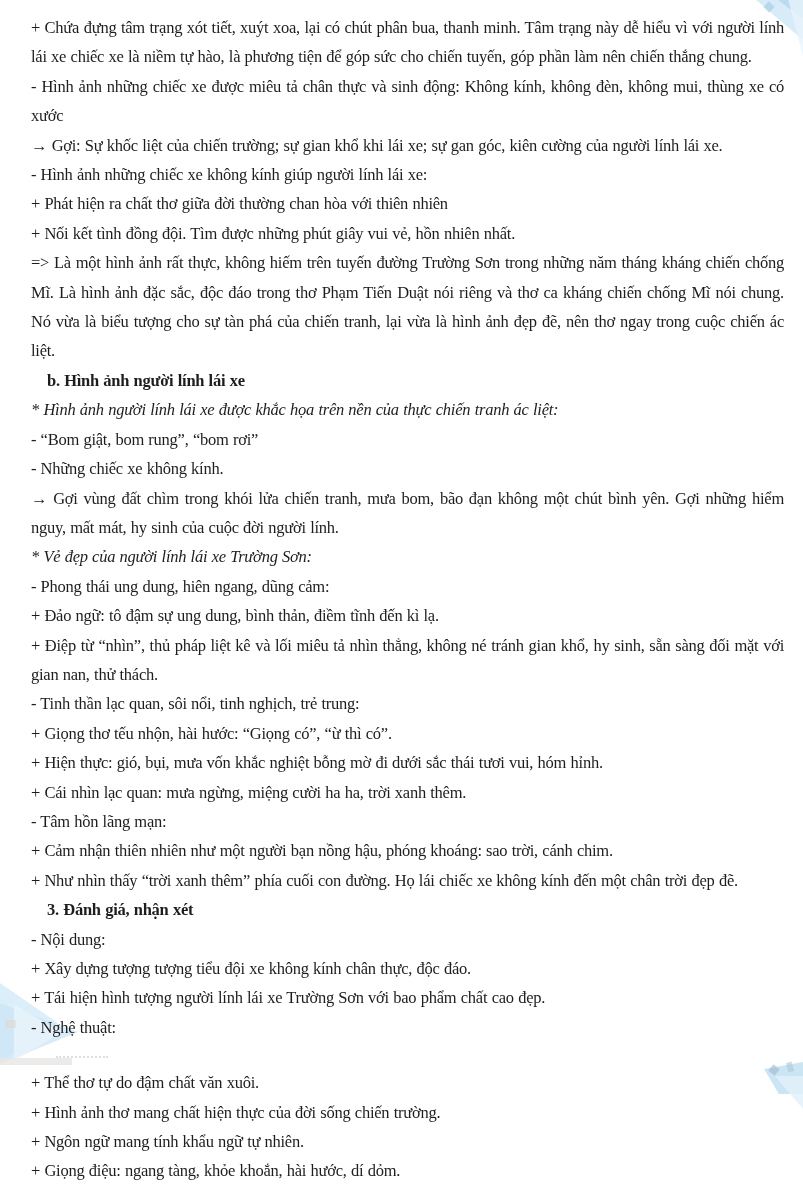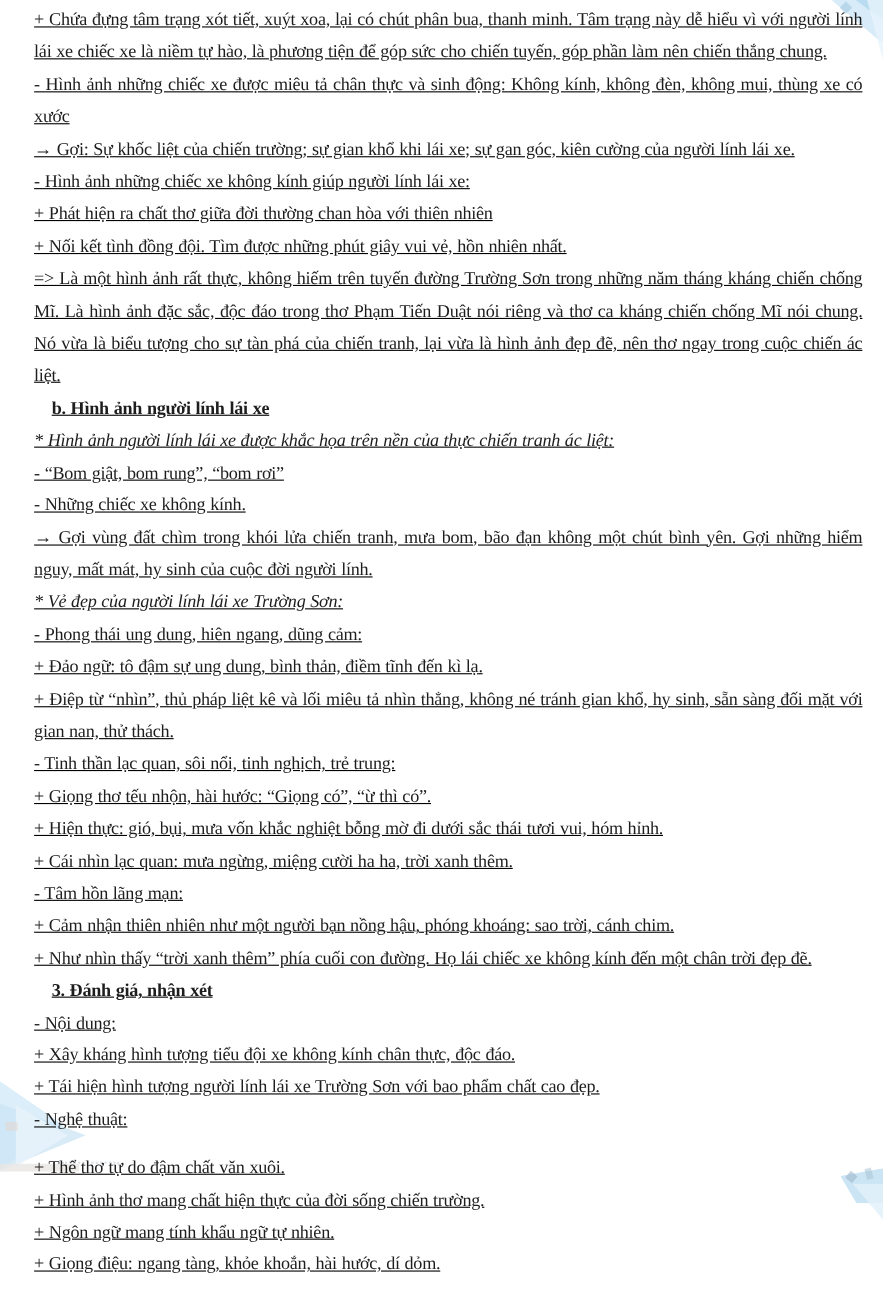--- a/index.html
+++ b/index.html
@@ -9,24 +9,24 @@
     overflow:hidden;
     position:relative;
     font-family:"Liberation Serif","DejaVu Serif",serif;
   }
   .doc-canvas{
     position:absolute;inset:0;
     background:#ffffff;
   }
   .content{
     position:absolute;
-    left:31px;top:3px;width:753px;text-decoration:underline;
+    left:31px;top:13px;width:753px;
   }
   .page-section{display:block;}
-  .page-section[data-page-index="1"]{margin-top:14px;}
+  .page-section[data-page-index="1"]{margin-top:26px;}
   p.para{
     margin:0;
     font-size:16.5px;
     line-height:29.4px;
     color:#1d1d1d;
     text-align:justify;
     letter-spacing:-0.25px;
     word-spacing:0.5px;
   }
   p.para.bold{font-weight:700;margin-left:16px;}
@@ -94,21 +94,21 @@
         <p class="para normal">+ Điệp từ “nhìn”, thủ pháp liệt kê và lối miêu tả nhìn thẳng, không né tránh gian khổ, hy sinh, sẵn sàng đối mặt với gian nan, thử thách.</p>
         <p class="para normal">- Tinh thần lạc quan, sôi nổi, tinh nghịch, trẻ trung:</p>
         <p class="para normal">+ Giọng thơ tếu nhộn, hài hước: “Giọng có”, “ừ thì có”.</p>
         <p class="para normal">+ Hiện thực: gió, bụi, mưa vốn khắc nghiệt bỗng mờ đi dưới sắc thái tươi vui, hóm hỉnh.</p>
         <p class="para normal">+ Cái nhìn lạc quan: mưa ngừng, miệng cười ha ha, trời xanh thêm.</p>
         <p class="para normal">- Tâm hồn lãng mạn:</p>
         <p class="para normal">+ Cảm nhận thiên nhiên như một người bạn nồng hậu, phóng khoáng: sao trời, cánh chim.</p>
         <p class="para normal">+ Như nhìn thấy “trời xanh thêm” phía cuối con đường. Họ lái chiếc xe không kính đến một chân trời đẹp đẽ.</p>
         <p class="para bold">3. Đánh giá, nhận xét</p>
         <p class="para normal">- Nội dung:</p>
-        <p class="para normal">+ Xây kháng hình tượng tiểu đội xe không kính chân thực, độc đáo.</p>
+        <p class="para normal">+ Xây dựng tượng tượng tiểu đội xe không kính chân thực, độc đáo.</p>
         <p class="para normal">+ Tái hiện hình tượng người lính lái xe Trường Sơn với bao phẩm chất cao đẹp.</p>
         <p class="para normal">- Nghệ thuật:</p>
       </div>
     <div class="page-section" data-page-index="1">
         <p class="para normal">+ Thể thơ tự do đậm chất văn xuôi.</p>
         <p class="para normal">+ Hình ảnh thơ mang chất hiện thực của đời sống chiến trường.</p>
         <p class="para normal">+ Ngôn ngữ mang tính khẩu ngữ tự nhiên.</p>
         <p class="para normal">+ Giọng điệu: ngang tàng, khỏe khoắn, hài hước, dí dỏm.</p>
       </div>
   </div>

